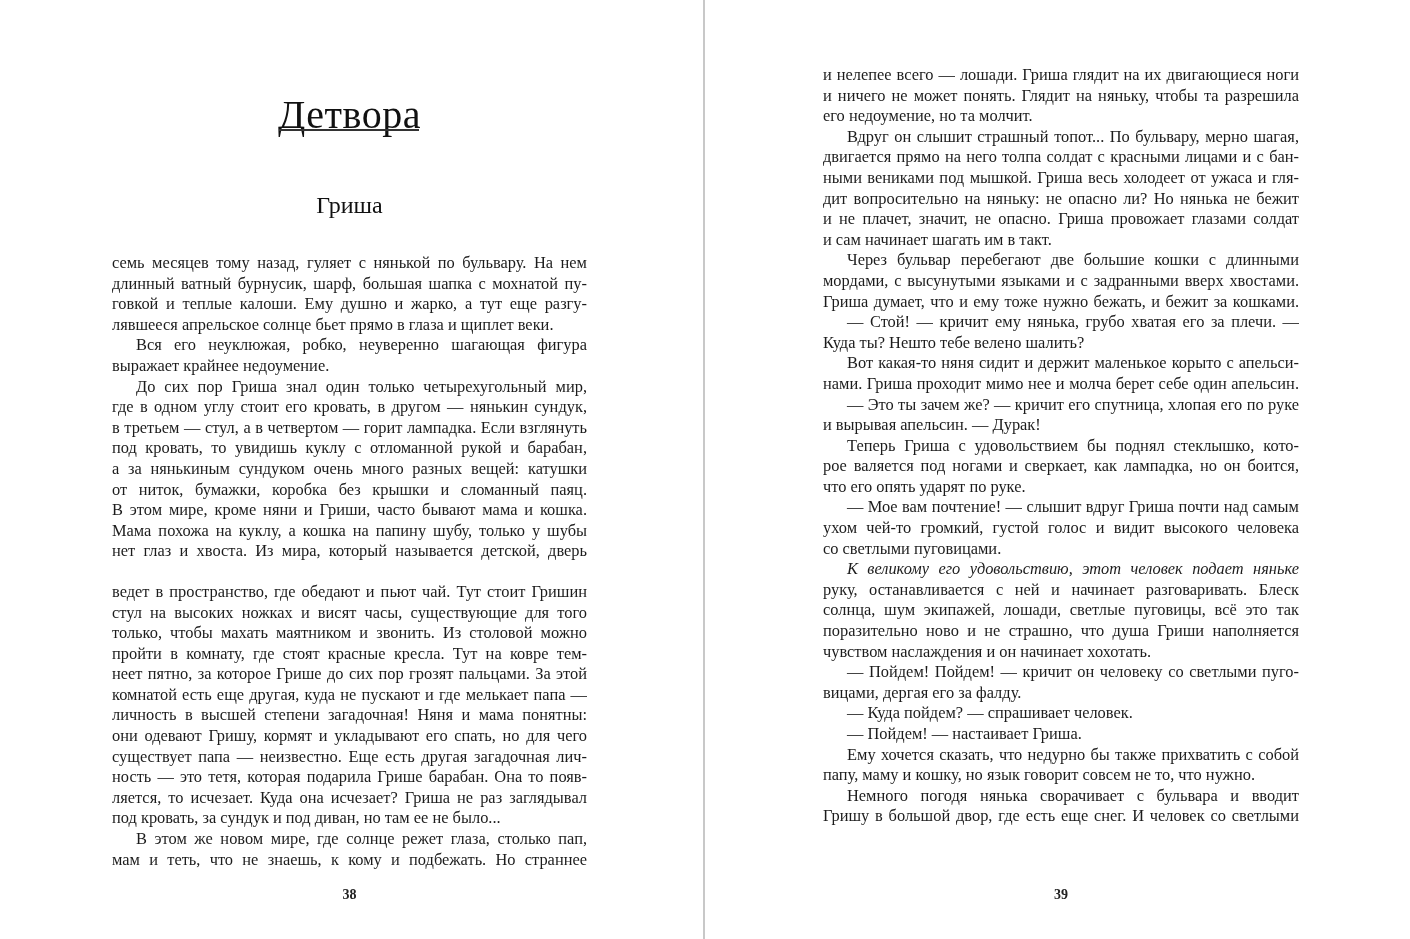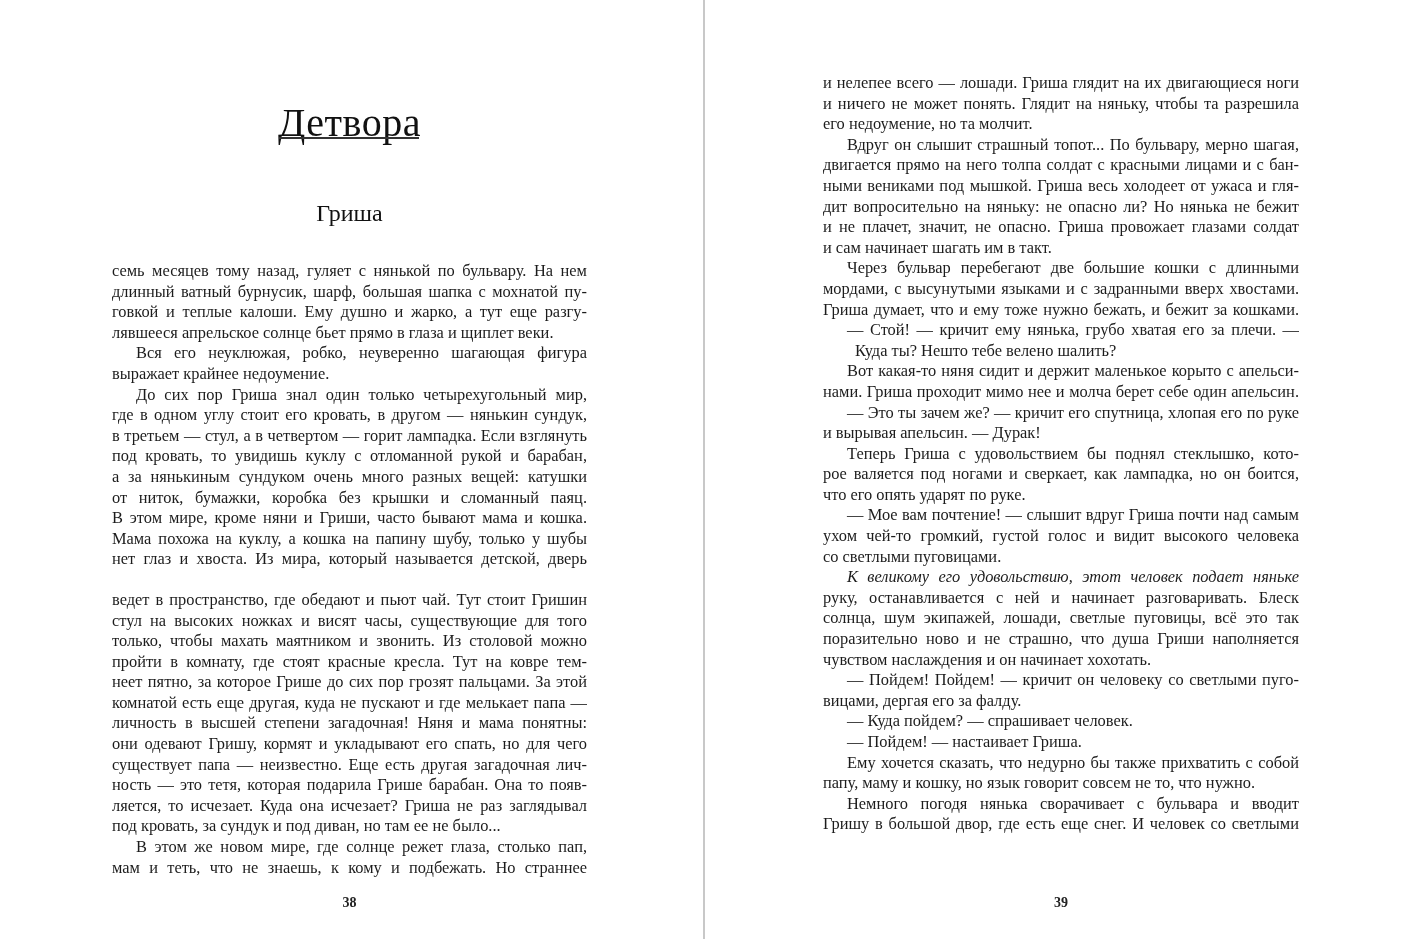--- a/index.html
+++ b/index.html
@@ -1,19 +1,19 @@
 <!DOCTYPE html>
 <html><head>
   <meta charset="utf-8">
   <style>
     html, body { margin: 0; padding: 0; background: #ffffff; }
     body { width: 1410px; height: 939px; position: relative; overflow: hidden;
       font-family: "Liberation Serif", "DejaVu Serif", serif; color: #1c1c1c; }
     .divider { position: absolute; left: 703px; top: 0; width: 2px; height: 939px; background: #c8c8c8; }
-    .page { position: absolute; top: 8px; height: 752px; }
+    .page { position: absolute; top: 0; height: 752px; }
     .page-left { left: 112px; width: 475px; }
     .page-right { left: 823px; width: 476px; }
     .chapter-title { position: absolute; left: 0; width: 475px; top: 62px; text-align: center;
       font-size: 40px; line-height: 52px; font-weight: normal; color: #111; letter-spacing: 0.5px; }
     .title-rule { position: absolute; left: 167px; width: 140px; top: 129px; height: 2px; background: #333; }
     .section-title { position: absolute; left: 0; width: 475px; top: 170px; text-align: center;
       font-size: 24px; line-height: 30px; font-weight: normal; color: #111; }
     .text-block { position: absolute; left: 0; right: 0; }
     .page-left .text-block { top: 211px; }
     .page-right .text-block { top: 65px; }
@@ -75,21 +75,21 @@
       <span class="line indent" style="white-space: nowrap; display: block;">Вдруг он слышит страшный топот... По бульвару, мерно шагая,</span>
       <span class="line" style="white-space: nowrap; display: block;">двигается прямо на него толпа солдат с красными лицами и с бан-</span>
       <span class="line" style="white-space: nowrap; display: block;">ными вениками под мышкой. Гриша весь холодеет от ужаса и гля-</span>
       <span class="line" style="white-space: nowrap; display: block;">дит вопросительно на няньку: не опасно ли? Но нянька не бежит</span>
       <span class="line" style="white-space: nowrap; display: block;">и не плачет, значит, не опасно. Гриша провожает глазами солдат</span>
       <span class="line last" style="white-space: nowrap; display: block;">и сам начинает шагать им в такт.</span>
       <span class="line indent" style="white-space: nowrap; display: block;">Через бульвар перебегают две большие кошки с длинными</span>
       <span class="line" style="white-space: nowrap; display: block;">мордами, с высунутыми языками и с задранными вверх хвостами.</span>
       <span class="line" style="white-space: nowrap; display: block;">Гриша думает, что и ему тоже нужно бежать, и бежит за кошками.</span>
       <span class="line indent" style="white-space: nowrap; display: block;">— Стой! — кричит ему нянька, грубо хватая его за плечи. —</span>
-      <span class="line last" style="white-space: nowrap; display: block; margin-left: 32px;">Куда ты? Нешто тебе велено шалить?</span>
+      <span class="line last" style="white-space: nowrap; display: block;">Куда ты? Нешто тебе велено шалить?</span>
       <span class="line indent" style="white-space: nowrap; display: block;">Вот какая-то няня сидит и держит маленькое корыто с апельси-</span>
       <span class="line" style="white-space: nowrap; display: block;">нами. Гриша проходит мимо нее и молча берет себе один апельсин.</span>
       <span class="line indent" style="white-space: nowrap; display: block;">— Это ты зачем же? — кричит его спутница, хлопая его по руке</span>
       <span class="line last" style="white-space: nowrap; display: block;">и вырывая апельсин. — Дурак!</span>
       <span class="line indent" style="white-space: nowrap; display: block;">Теперь Гриша с удовольствием бы поднял стеклышко, кото-</span>
       <span class="line" style="white-space: nowrap; display: block;">рое валяется под ногами и сверкает, как лампадка, но он боится,</span>
       <span class="line last" style="white-space: nowrap; display: block;">что его опять ударят по руке.</span>
       <span class="line indent" style="white-space: nowrap; display: block;">— Мое вам почтение! — слышит вдруг Гриша почти над самым</span>
       <span class="line" style="white-space: nowrap; display: block;">ухом чей-то громкий, густой голос и видит высокого человека</span>
       <span class="line last" style="white-space: nowrap; display: block;">со светлыми пуговицами.</span>

